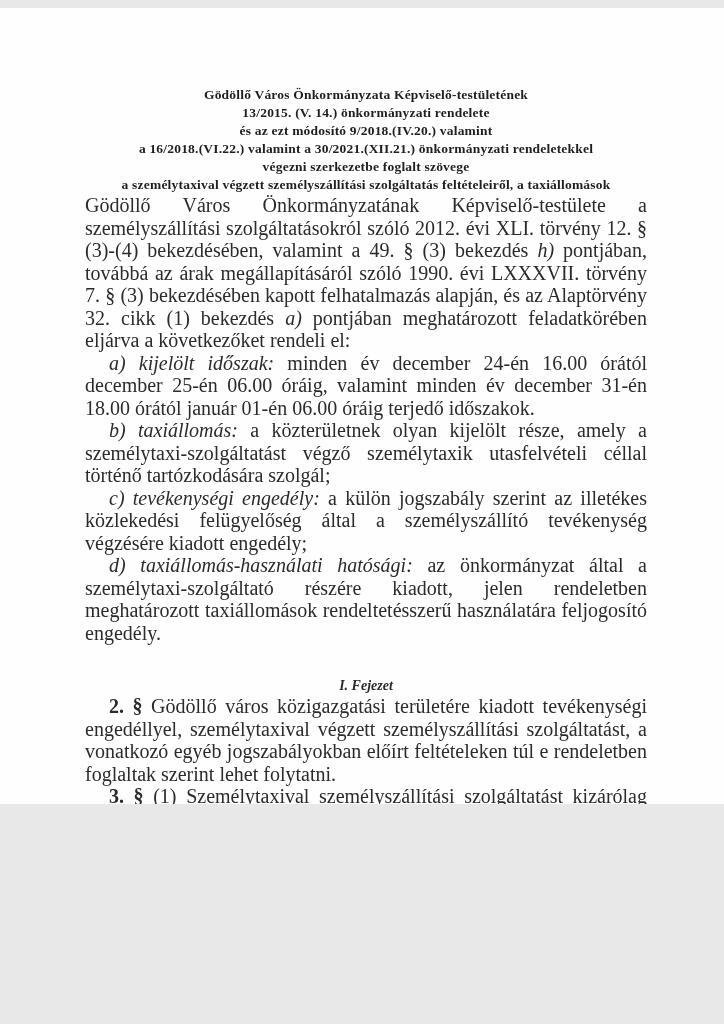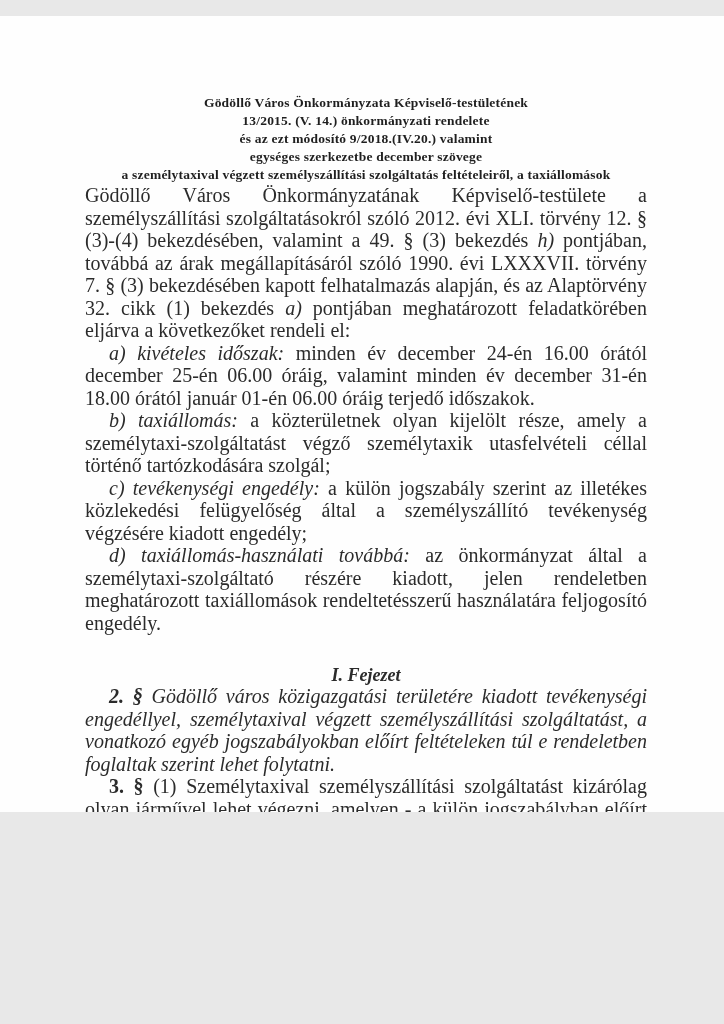--- a/index.html
+++ b/index.html
@@ -4,21 +4,21 @@
 <style>
   html, body {
     margin: 0;
     padding: 0;
     background: #e8e8e8;
   }
   .page {
     position: relative;
     width: 724px;
     height: 796px;
-    margin: 16px auto;
+    margin: 8px auto;
     background: #fefefe;
     overflow: hidden;
     font-family: "Liberation Serif", "DejaVu Serif", serif;
     color: #262626;
     box-sizing: border-box;
   }
   .content {
     position: absolute;
     left: 85px;
     top: 78px;
@@ -45,25 +45,25 @@
   .sec1 { margin-top: 21px; }
   .def-a { margin-top: 20px; }
   .def-b { margin-top: 26px; }
   .def-c { margin-top: 30px; }
   .def-d { margin-top: 16px; }
   .chapter {
     margin-top: 32px;
     text-align: center;
     font-style: italic;
     font-weight: bold;
-    font-size: 18px;
+    font-size: 14px;
     line-height: 19px;
     color: #2b2b2b;
   }
-  .sec2 { margin-top: 37px; font-style: italic; }
+  .sec2 { margin-top: 37px; }
   .sec3 { margin-top: 42px; }
   .bold { font-weight: bold; }
   .it { font-style: italic; }
   .scan-line {
     position: absolute;
     left: 6px;
     right: 6px;
     top: 1012px;
     height: 2px;
     background: linear-gradient(to right,
@@ -77,34 +77,35 @@
 </head>
 <body>
 
 <div class="page">
   <div class="content">
 
     <div class="title-block">
       <div>Gödöllő Város Önkormányzata Képviselő-testületének</div>
       <div>13/2015. (V. 14.) önkormányzati rendelete</div>
       <div>és az ezt módosító 9/2018.(IV.20.) valamint</div>
-      <div>egységes szerkezetbe december szövege</div>
+      <div>a 16/2018.(VI.22.) valamint a 30/2021.(XII.21.) önkormányzati rendeletekkel</div>
+      <div>végezni szerkezetbe foglalt szövege</div>
       <div>a személytaxival végzett személyszállítási szolgáltatás feltételeiről, a taxiállomások</div>
     </div>
 
     <p class="body-par preamble"><span>Gödöllő Város Önkormányzatának Képviselő-testülete a személyszállítási szolgáltatásokról szóló 2012. évi XLI. törvény 12. § (3)-(4) bekezdésében, valamint a 49. § (3) bekezdés </span><span class="it">h)</span><span> pontjában, továbbá az árak megállapításáról szóló 1990. évi LXXXVII. törvény 7. § (3) bekezdésében kapott felhatalmazás alapján, és az Alaptörvény 32. cikk (1) bekezdés </span><span class="it">a)</span><span> pontjában meghatározott feladatkörében eljárva a következőket rendeli el:</span></p>
 
 
-    <p class="body-par indent def-a"><span class="it">a) kivételes időszak:</span><span> minden év december 24-én 16.00 órától december 25-én 06.00 óráig, valamint minden év december 31-én 18.00 órától január 01-én 06.00 óráig terjedő időszakok.</span></p>
+    <p class="body-par indent def-a"><span class="it">a) kijelölt időszak:</span><span> minden év december 24-én 16.00 órától december 25-én 06.00 óráig, valamint minden év december 31-én 18.00 órától január 01-én 06.00 óráig terjedő időszakok.</span></p>
 
     <p class="body-par indent def-b"><span class="it">b) taxiállomás:</span><span> a közterületnek olyan kijelölt része, amely a személytaxi-szolgáltatást végző személytaxik utasfelvételi céllal történő tartózkodására szolgál;</span></p>
 
     <p class="body-par indent def-c"><span class="it">c) tevékenységi engedély:</span><span> a külön jogszabály szerint az illetékes közlekedési felügyelőség által a személyszállító tevékenység végzésére kiadott engedély;</span></p>
 
-    <p class="body-par indent def-d"><span class="it">d) taxiállomás-használati továbbá:</span><span> az önkormányzat által a személytaxi-szolgáltató részére kiadott, jelen rendeletben meghatározott taxiállomások rendeltetésszerű használatára feljogosító engedély.</span></p>
+    <p class="body-par indent def-d"><span class="it">d) taxiállomás-használati hatósági:</span><span> az önkormányzat által a személytaxi-szolgáltató részére kiadott, jelen rendeletben meghatározott taxiállomások rendeltetésszerű használatára feljogosító engedély.</span></p>
 
     <div class="chapter">
       <div>I. Fejezet</div>
     </div>
 
     <p class="body-par indent sec2"><span class="bold">2. §</span><span> Gödöllő város közigazgatási területére kiadott tevékenységi engedéllyel, személytaxival végzett személyszállítási szolgáltatást, a vonatkozó egyéb jogszabályokban előírt feltételeken túl e rendeletben foglaltak szerint lehet folytatni.</span></p>
 
     <p class="body-par indent sec3"><span class="bold">3. §</span><span> (1) Személytaxival személyszállítási szolgáltatást kizárólag olyan járművel lehet végezni, amelyen - a külön jogszabályban előírt tartalmú tájékoztató feliraton kívül - a személytaxi-szolgáltató által alkalmazott árak az utas és az ellenőrzést végző hatóság által jól látható helyen az ablak felületen kívülről is láthatóan a gépjárműn feltüntetésre kerülnek.</span></p>
 
   </div>

